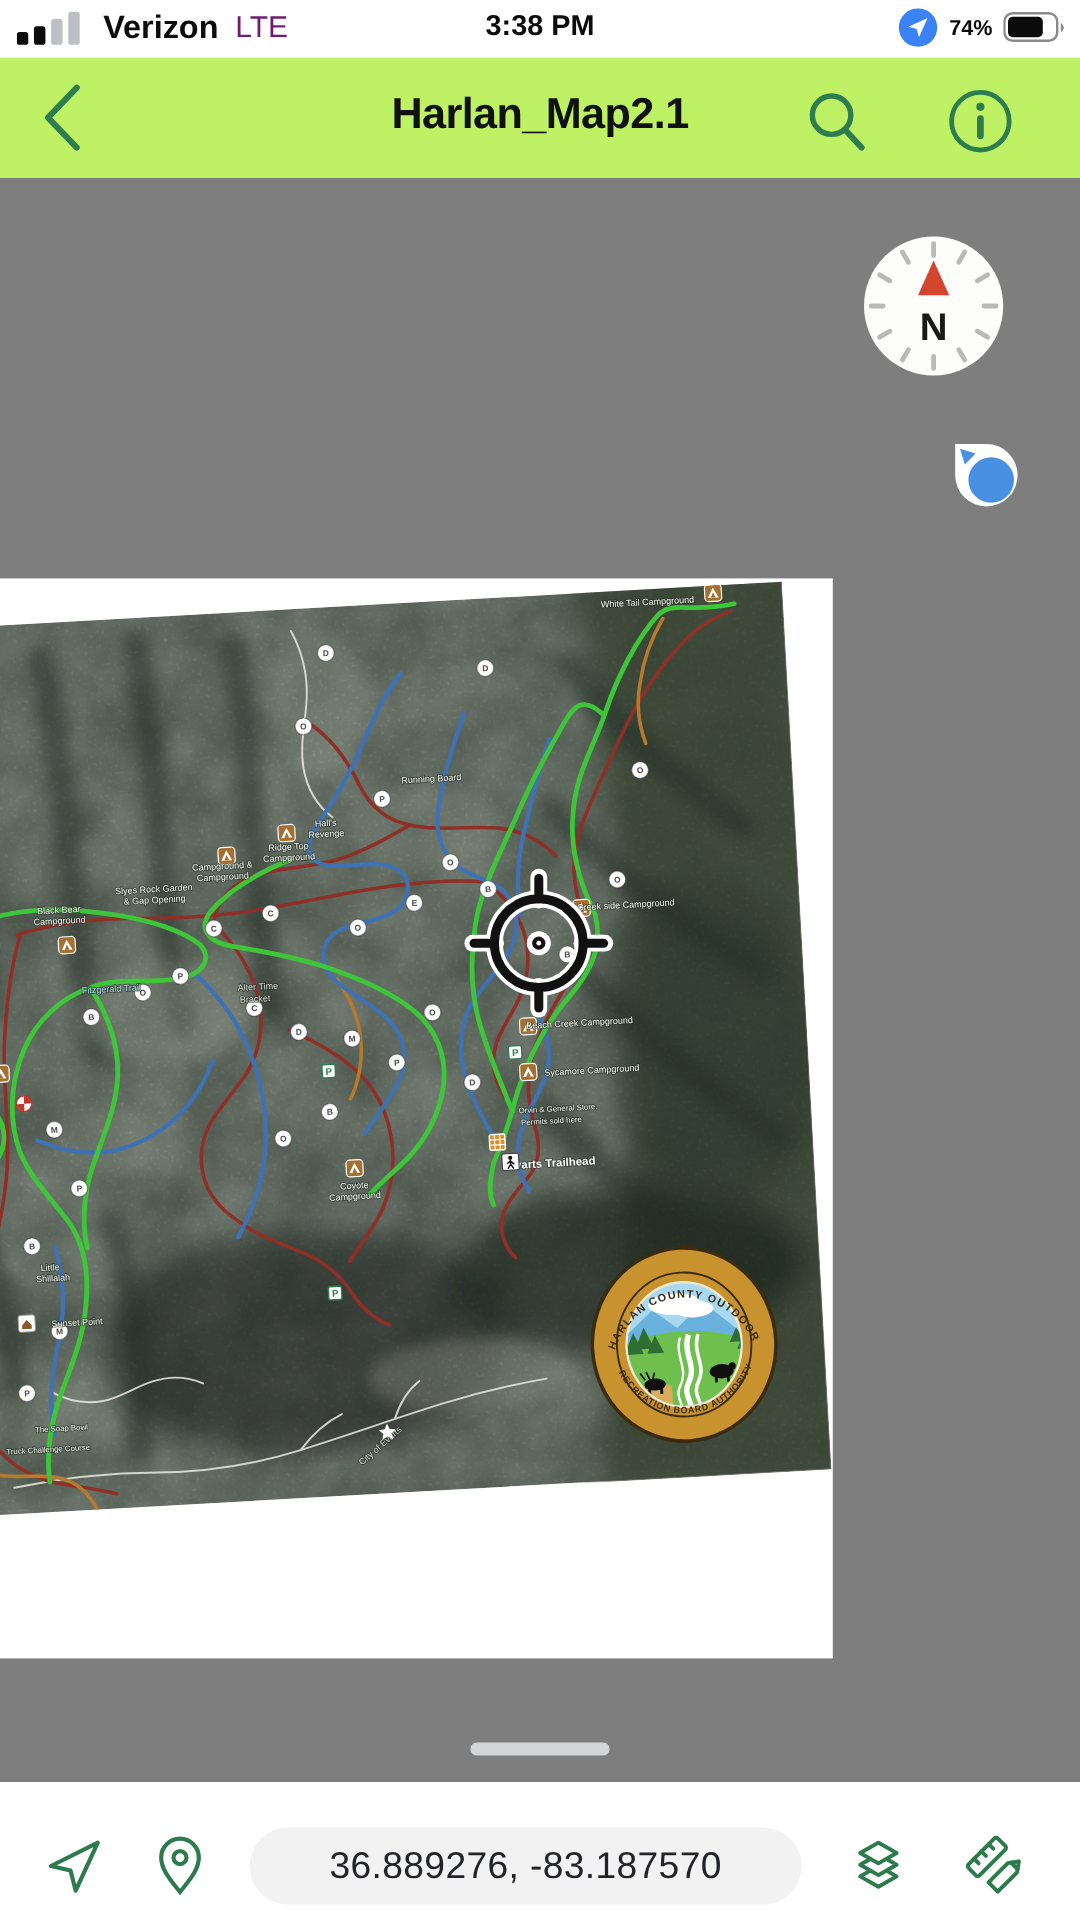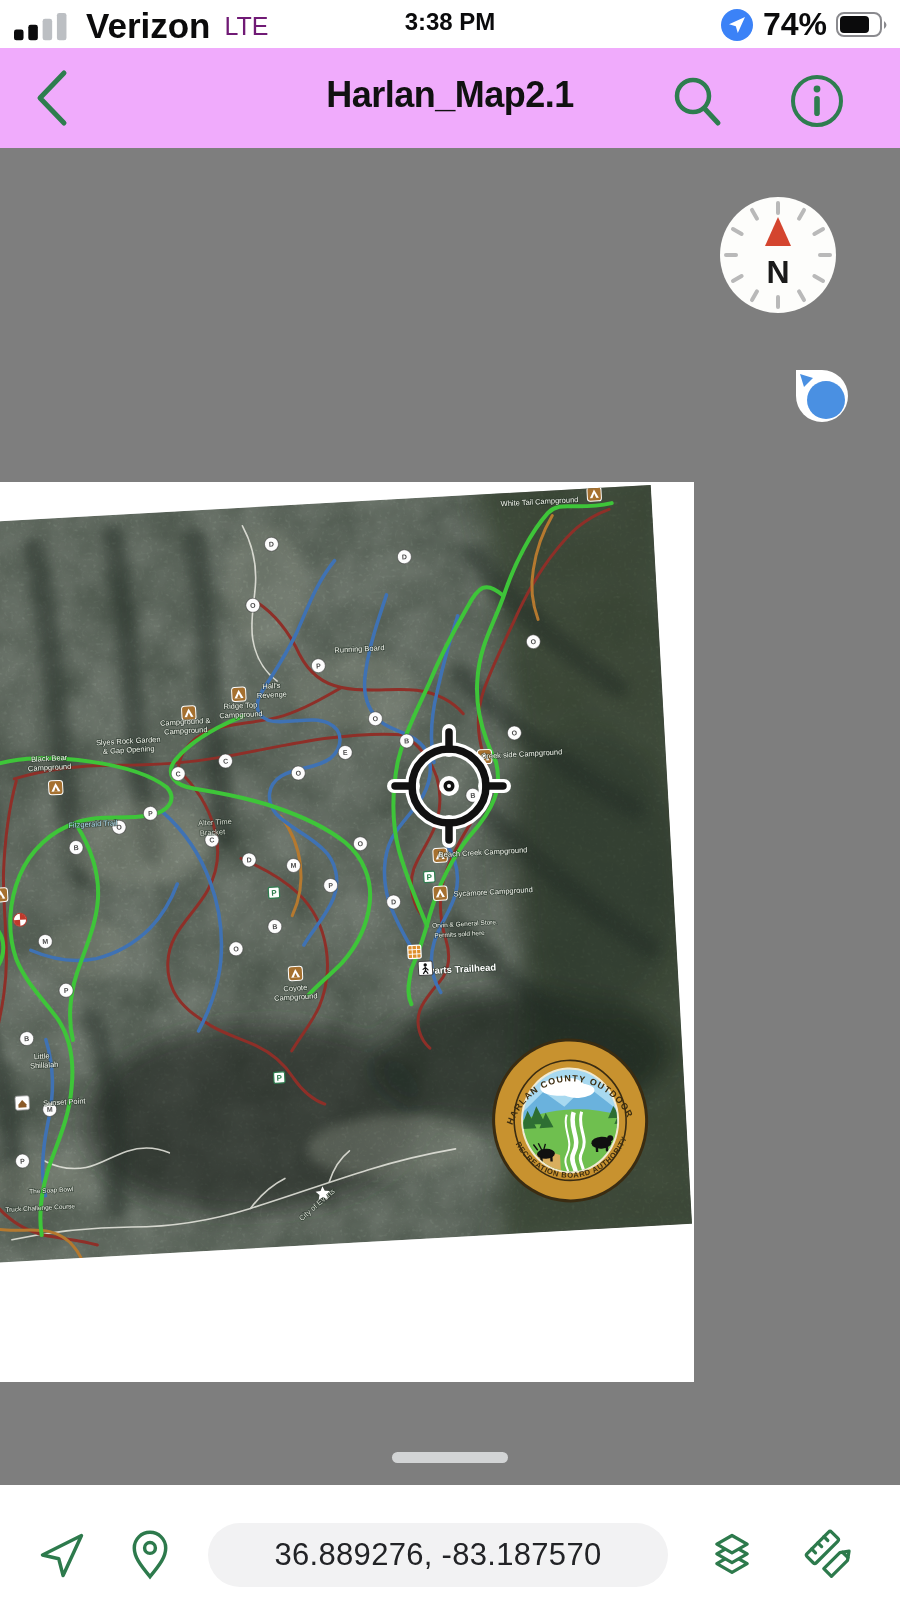--- a/index.html
+++ b/index.html
@@ -1,27 +1,27 @@
 <!DOCTYPE html>
 <html><head>
 <meta charset="utf-8">
 <style>
   html,body{margin:0;padding:0;background:#222;}
   #phone{position:relative;width:900px;height:1600px;background:#fff;overflow:hidden;
     font-family:"Liberation Sans",sans-serif;-webkit-font-smoothing:antialiased;}
   
   #statusbar{position:absolute;left:0;top:0;width:900px;height:48px;background:#fff;z-index:30;}
   .sb-left{position:absolute;left:14px;top:6px;display:flex;align-items:center;gap:10px;}
-  .sb-carrier{font-size:35px;font-weight:700;color:#0b0b0c;}
+  .sb-carrier{font-size:27px;font-weight:700;color:#0b0b0c;}
   .sb-lte{font-size:25px;font-weight:400;color:#701a75;margin-left:4px;}
   .sb-time{position:absolute;left:0;right:0;top:8px;text-align:center;font-size:24px;font-weight:700;color:#0b0b0c;}
   .sb-right{position:absolute;right:10px;top:6px;display:flex;align-items:center;gap:9px;}
-  .sb-batt-pct{font-size:32px;font-weight:600;color:#0b0b0c;}
+  .sb-batt-pct{font-size:18px;font-weight:600;color:#0b0b0c;}
   
-  #navbar{position:absolute;left:0;top:48px;width:900px;height:100px;background:#f0abfc;z-index:30;}
+  #navbar{position:absolute;left:0;top:48px;width:900px;height:100px;background:#bef264;z-index:30;}
   .nav-title{position:absolute;left:0;right:0;top:26px;text-align:center;font-size:36px;font-weight:700;color:#111;letter-spacing:-0.5px;}
   .nav-back{position:absolute;left:28px;top:20px;width:46px;height:60px;cursor:pointer;}
   .nav-search{position:absolute;left:668px;top:24px;width:58px;height:58px;cursor:pointer;}
   .nav-info{position:absolute;left:788px;top:24px;width:58px;height:58px;cursor:pointer;}
   
   #map-region{position:absolute;left:0;top:148px;width:900px;height:1337px;background:#7e7e7e;overflow:hidden;}
   #map-page{position:absolute;left:0;top:334px;width:694px;height:900px;background:#fff;overflow:hidden;}
   #sat-wrap{position:absolute;left:-68px;top:23px;width:740px;height:740px;transform:rotate(-3.2deg);}
   
   .mlbl{font-family:"Liberation Sans",sans-serif;font-size:7.5px;fill:#f2f4ec;

